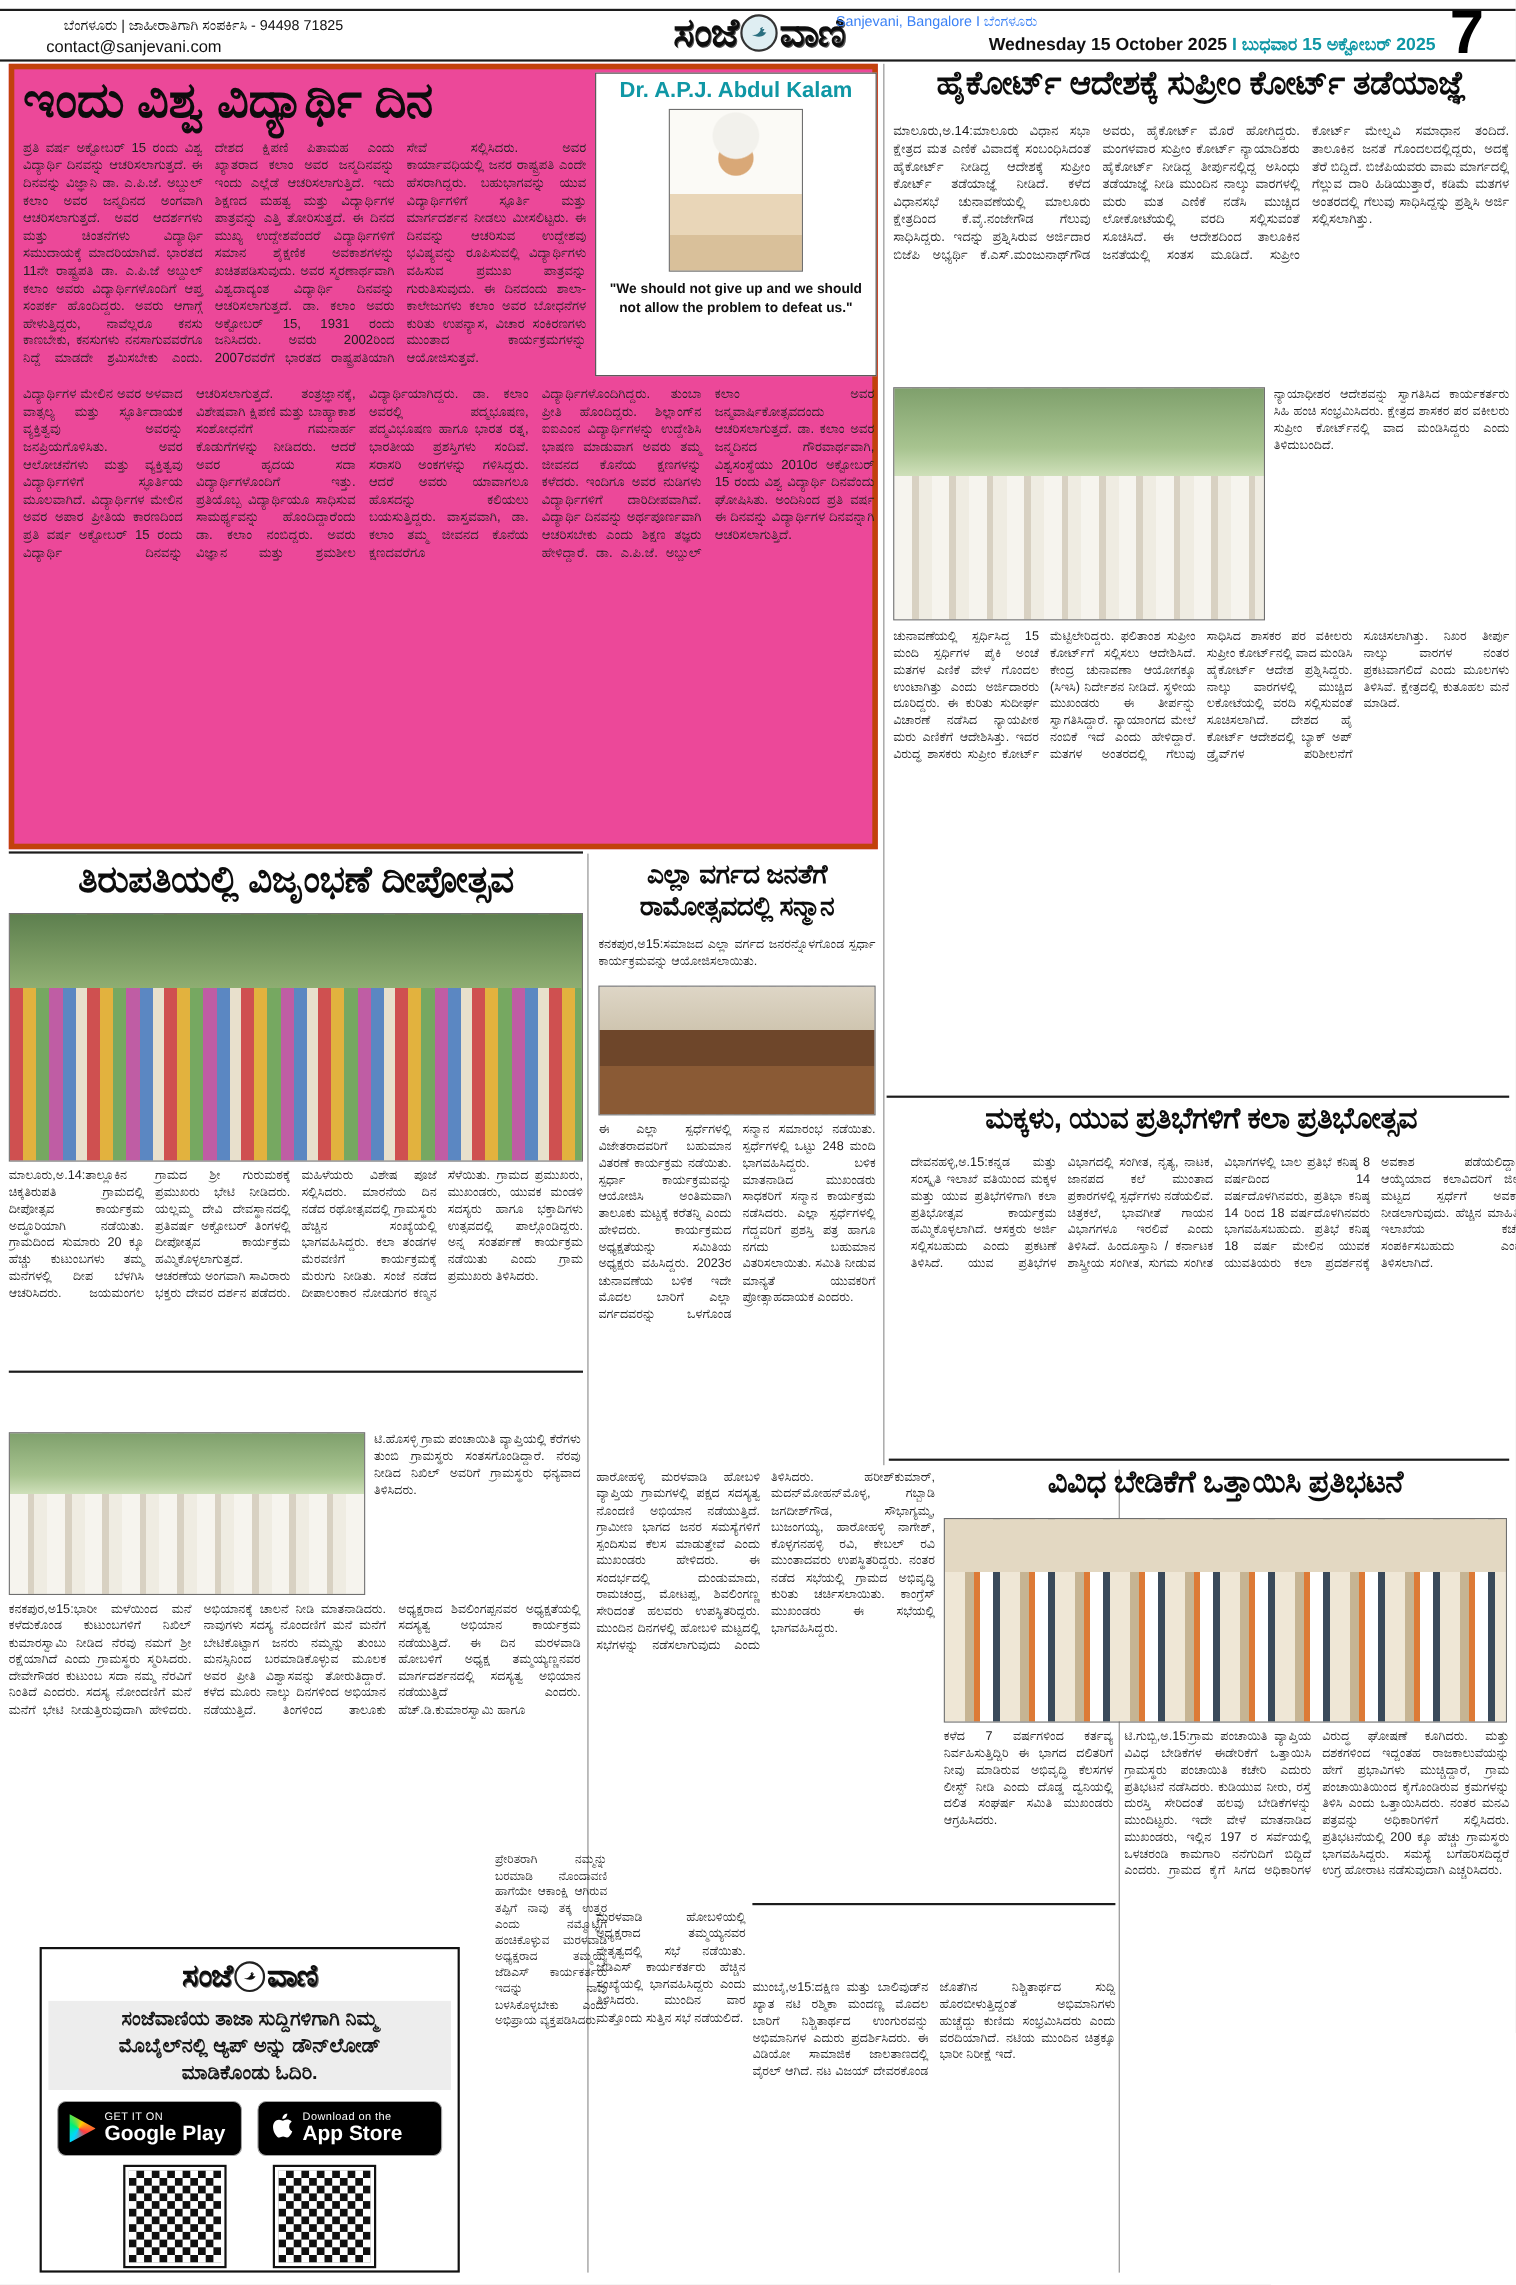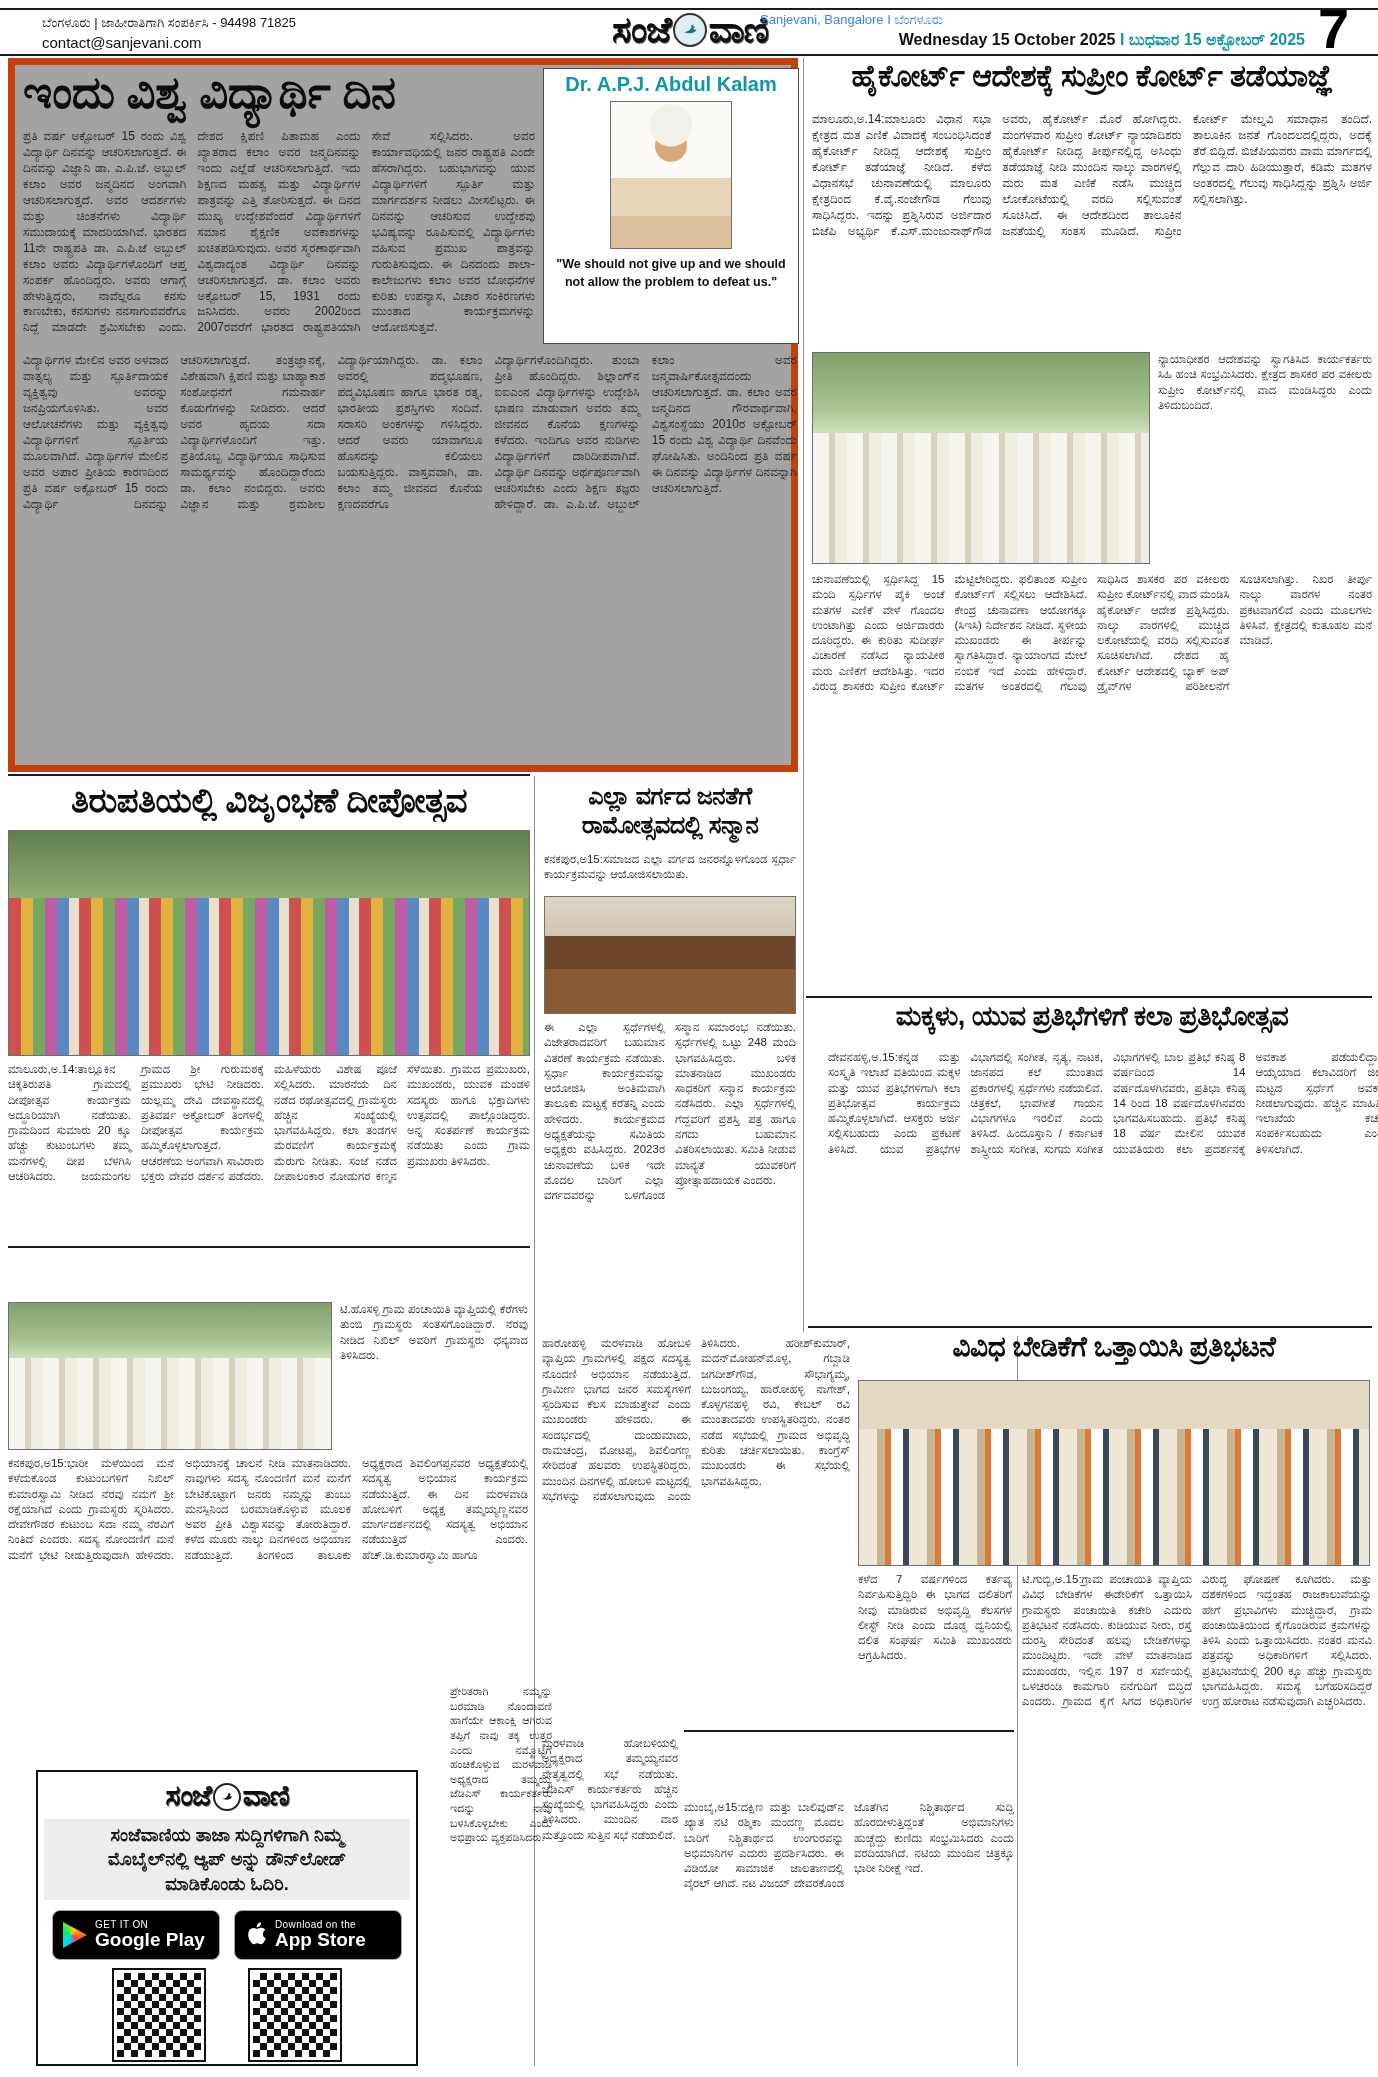--- a/index.html
+++ b/index.html
@@ -25,21 +25,21 @@
             repeating-linear-gradient(90deg,#cf5050 0 12px,#e2b23e 12px 24px,#76a861 24px 36px,#bf5da4 36px 48px,#5b87c2 48px 60px,#e8e0cc 60px 70px);}
   .ph-meet{background:linear-gradient(180deg,#ded6c6 0%,#cfc5b0 34%,#6e462a 34% 62%,#95684040 62%,#8a5a35 62% 100%),
            repeating-linear-gradient(90deg,rgba(255,255,255,.5) 0 10px,rgba(60,60,90,.25) 10px 16px);}
   .ph-protest{background:linear-gradient(180deg,#e3d8c2 0 26%,rgba(0,0,0,0) 26%),
               repeating-linear-gradient(90deg,#efe7d6 0 18px,#c6b493 18px 26px,#dd7a36 26px 32px,#fff 32px 44px,#3a4a5a 44px 50px);}
   .ph-portrait{background:
       radial-gradient(circle at 50% 16%, #f2f1ec 0 15%, rgba(0,0,0,0) 16%),
       radial-gradient(circle at 50% 30%, #d9a877 0 13%, rgba(0,0,0,0) 14%),
       linear-gradient(180deg, rgba(0,0,0,0) 0 52%, #e9d6b8 52% 78%, #d9c09a 78%),
       #fbfaf6;}
-  .yellow-box{background:#a3a3a3;border:7px solid #c2410c;box-sizing:border-box;}
+  .yellow-box{background:#ec4899;border:5px solid #c2410c;box-sizing:border-box;}
   .kalam-box{background:#ffffff;border:1.5px solid #4a4a4a;box-sizing:border-box;padding:4px 8px;}
   .kalam-title{font-size:20px;font-weight:800;color:#0f97a5;text-align:center;letter-spacing:0;}
   .kalam-quote{font-size:12.5px;font-weight:700;text-align:center;line-height:1.45;color:#101010;}
   .hdr-small{font-size:13px;color:#111;}
   .hdr-email{font-size:15px;color:#111;}
   .logo{font-weight:900;font-size:36px;color:#0e0e0e;letter-spacing:-1px;
         text-shadow:1px 1px 0 #555;display:flex;align-items:center;justify-content:center;gap:2px;}
   .logo .bird{width:30px;height:30px;border-radius:50%;background:#dfeef2;border:2px solid #333;
         display:inline-flex;align-items:center;justify-content:center;}
   .edition{font-size:13px;color:#3b82f6;text-align:left;}
@@ -65,21 +65,21 @@
   .subhead{font-size:19px;font-weight:800;color:#0d0d0d;line-height:1.2;text-align:center;letter-spacing:-0.3px;}
   .teal{color:#0f97a5;}
 </style>
 </head>
 <body>
 
 <div class="page">
 
   <div class="abs rule-h" style="left:0;top:8px;width:1378px;height:2px;"></div>
 
-  <div class="abs hdr-small" style="left:42px;top:15px;width:430px;">ಬೆಂಗಳೂರು  |  ಜಾಹೀರಾತಿಗಾಗಿ ಸಂಪರ್ಕಿಸಿ - 94498 71825</div>
+  <div class="abs hdr-small" style="left:58px;top:15px;width:430px;">ಬೆಂಗಳೂರು  |  ಜಾಹೀರಾತಿಗಾಗಿ ಸಂಪರ್ಕಿಸಿ - 94498 71825</div>
   <div class="abs hdr-email" style="left:42px;top:34px;width:430px;">contact@sanjevani.com</div>
 
   <div class="abs logo" style="left:540px;top:8px;width:300px;height:44px;">
     <span>ಸಂಜೆ</span>
     <span class="bird">
       <svg width="20" height="20" viewBox="0 0 24 24">
           <path d="M4 14c4 1 7-1 9-4 1-2 3-3 5-2-1 1-1 2-2 3 2 0 3 1 4 0-1 3-4 5-8 5-3 0-6-1-8-2zm9-6c.5-1.5 2-2.5 3.5-2.5C16 6.5 15 7.5 15 9l-2-1z" fill="#2a6f7f"></path>
         </svg>
     </span>
     <span>ವಾಣಿ</span>

